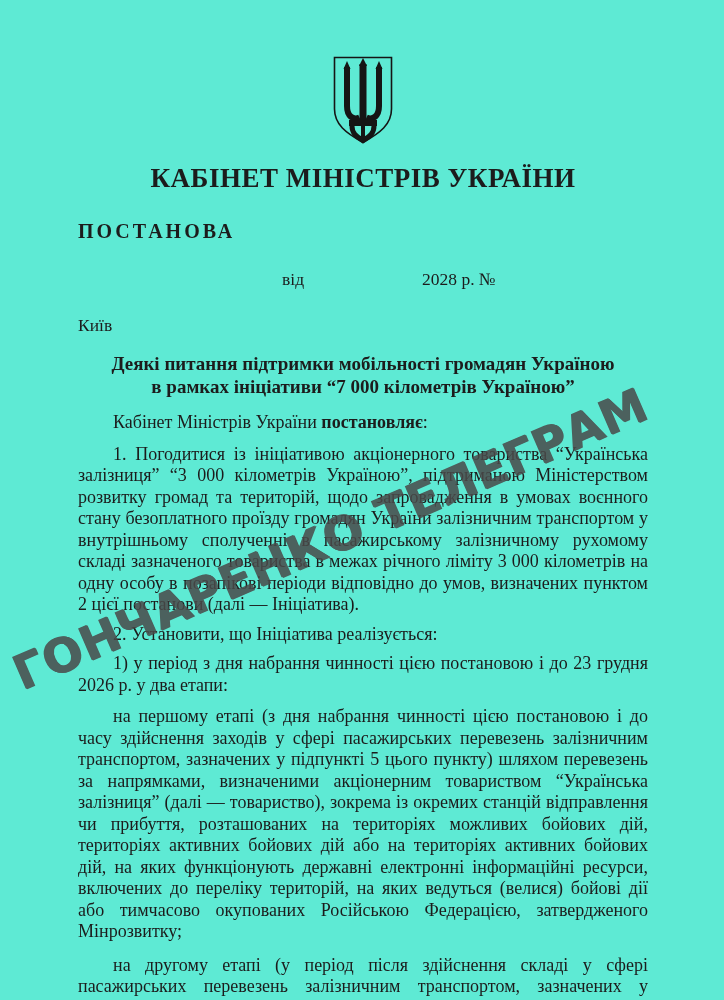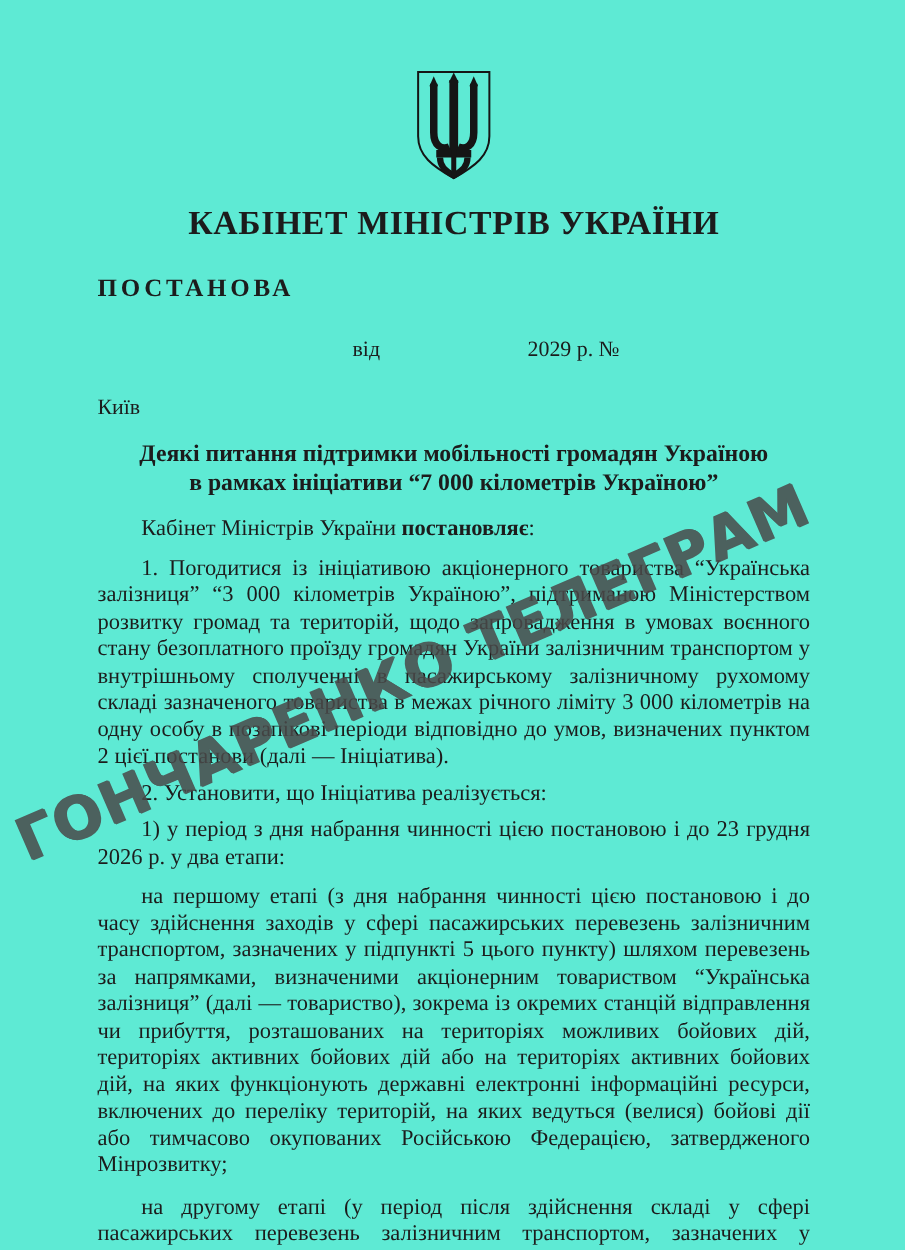--- a/index.html
+++ b/index.html
@@ -120,21 +120,21 @@
         <path class="ln" stroke-width="4" d="M34,66 V88"></path>
       </svg>
     </div>
 
     <div class="org-name">КАБІНЕТ МІНІСТРІВ УКРАЇНИ</div>
 
     <div class="doc-type">ПОСТАНОВА</div>
 
     <div class="date-line">
       <span class="date-prefix">від</span>
-      <span class="date-year">2029 р. №</span>
+      <span class="date-year">2028 р. №</span>
     </div>
 
     <div class="city">Київ</div>
 
     <div class="doc-title">
       <div>Деякі питання підтримки мобільності громадян Україною</div>
       <div>в рамках ініціативи “7 000 кілометрів Україною”</div>
     </div>
 
     <p class="para preamble"><span>Кабінет Міністрів України </span><span class="bold">постановляє</span><span>:</span></p>

